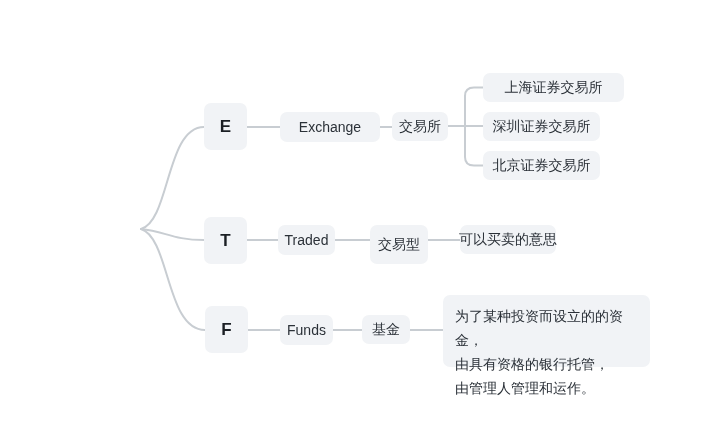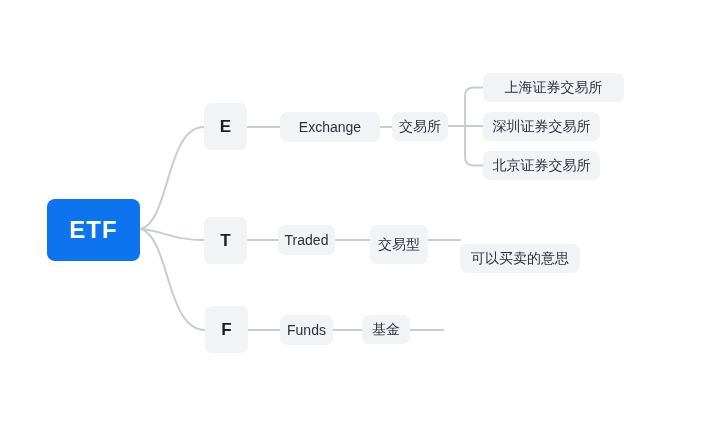--- a/index.html
+++ b/index.html
@@ -62,21 +62,21 @@
   .pos-f         { left: 205px; top: 306px; width: 43px;  height: 47px; }
   .pos-exchange  { left: 280px; top: 112px; width: 100px;  height: 30px; }
   .pos-traded    { left: 278px; top: 225px; width: 57px;  height: 30px; }
   .pos-funds     { left: 280px; top: 315px; width: 53px;  height: 30px; }
   .pos-jiaoyisuo { left: 392px; top: 112px; width: 56px;  height: 29px; }
   .pos-jiaoyixing{ left: 370px; top: 225px; width: 58px;  height: 39px; }
   .pos-jijin     { left: 362px; top: 315px; width: 48px;  height: 29px; }
   .pos-leaf-sh   { left: 483px; top: 73px;  width: 141px; height: 29px; }
   .pos-leaf-sz   { left: 483px; top: 112px; width: 117px; height: 29px; }
   .pos-leaf-bj   { left: 483px; top: 151px; width: 117px; height: 29px; }
-  .pos-leaf-t    { left: 460px; top: 225px; width: 120px; height: 29px; margin-top: 19px; }
+  .pos-leaf-t    { left: 460px; top: 225px; width: 96px; height: 29px; }
   .pos-leaf-f    { left: 443px; top: 295px; width: 207px; height: 72px; }
 </style>
 </head>
 <body>
 
 <div class="canvas">
 
   <svg class="edges" viewBox="0 0 719 431" xmlns="http://www.w3.org/2000/svg" fill="none" stroke="#c8cdd2" stroke-width="2" stroke-linecap="round">
 
     <path d="M141,229 C170,221 166,127 204,127"></path>
@@ -90,31 +90,33 @@
 
     <path d="M247,240 L278,240"></path>
     <path d="M335,240 L370,240"></path>
     <path d="M428,240 L460,240"></path>
 
     <path d="M248,330 L280,330"></path>
     <path d="M333,330 L362,330"></path>
     <path d="M410,330 L443,330"></path>
   </svg>
 
-  <div class="node root pos-root">ETF</div>
 
   <div class="node letter pos-e">E</div>
   <div class="node pos-exchange">Exchange</div>
   <div class="node pos-jiaoyisuo">交易所</div>
   <div class="node pos-leaf-sh">上海证券交易所</div>
   <div class="node pos-leaf-sz">深圳证券交易所</div>
   <div class="node pos-leaf-bj">北京证券交易所</div>
 
   <div class="node letter pos-t">T</div>
   <div class="node pos-traded">Traded</div>
   <div class="node pos-jiaoyixing">交易型</div>
   <div class="node pos-leaf-t">可以买卖的意思</div>
 
   <div class="node letter pos-f">F</div>
   <div class="node pos-funds">Funds</div>
   <div class="node pos-jijin">基金</div>
+  <div class="node multiline pos-leaf-f">为了某种投资而设立的的资金，
+由具有资格的银行托管，
+由管理人管理和运作。</div>
 
 </div>
 
 </body></html>

